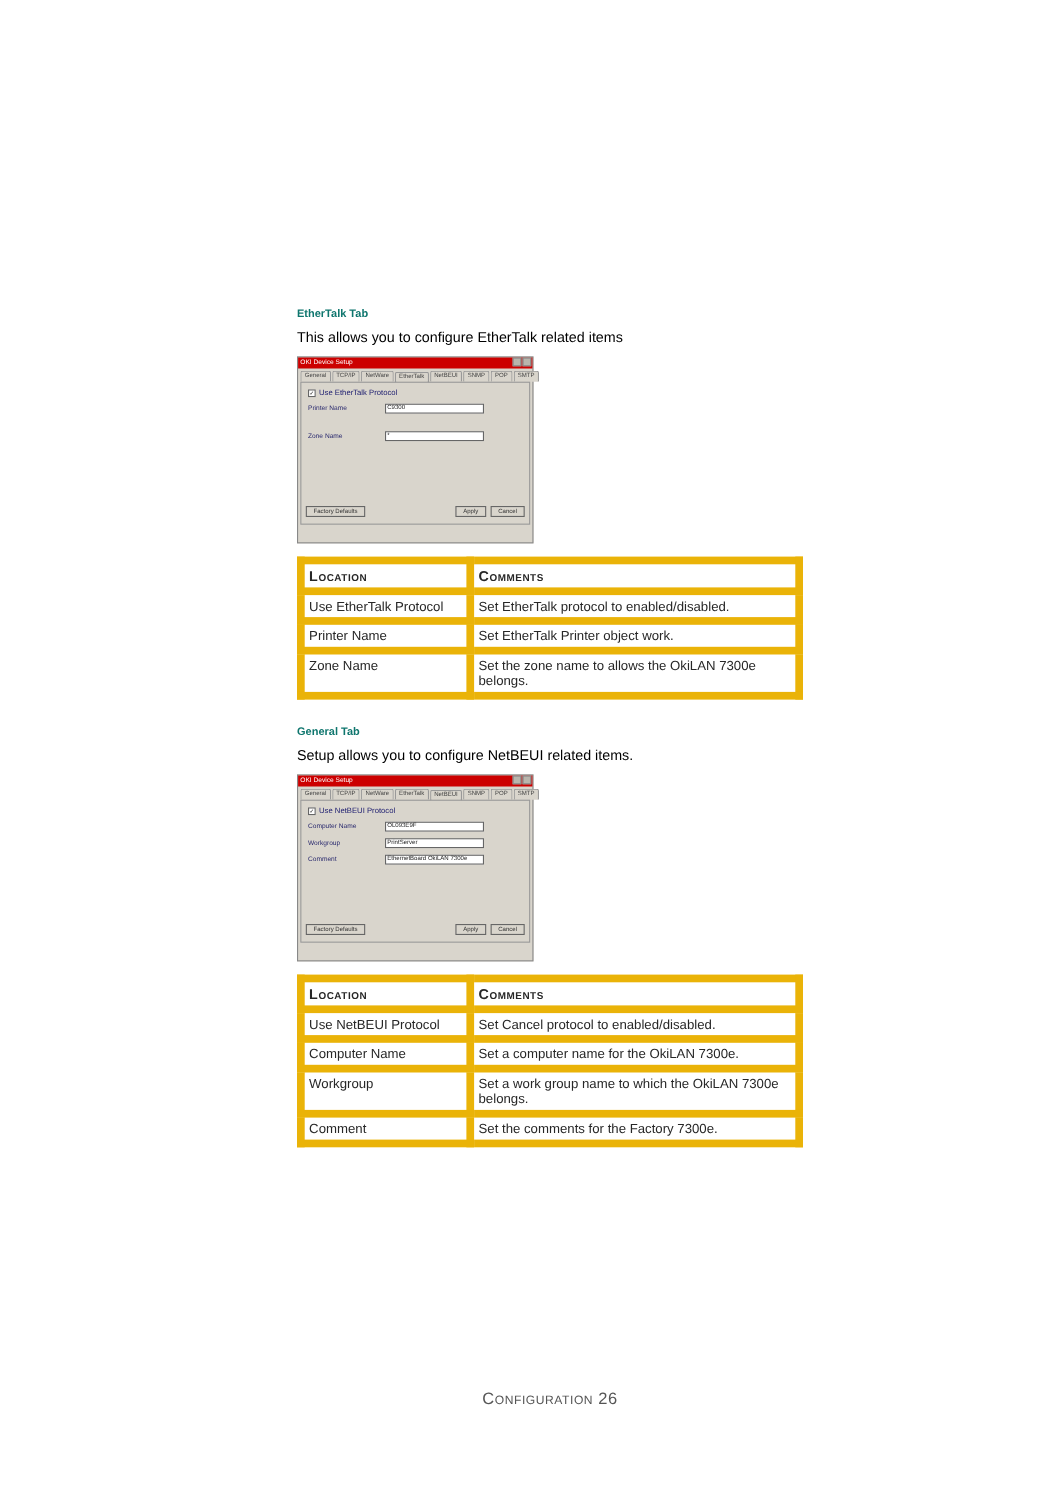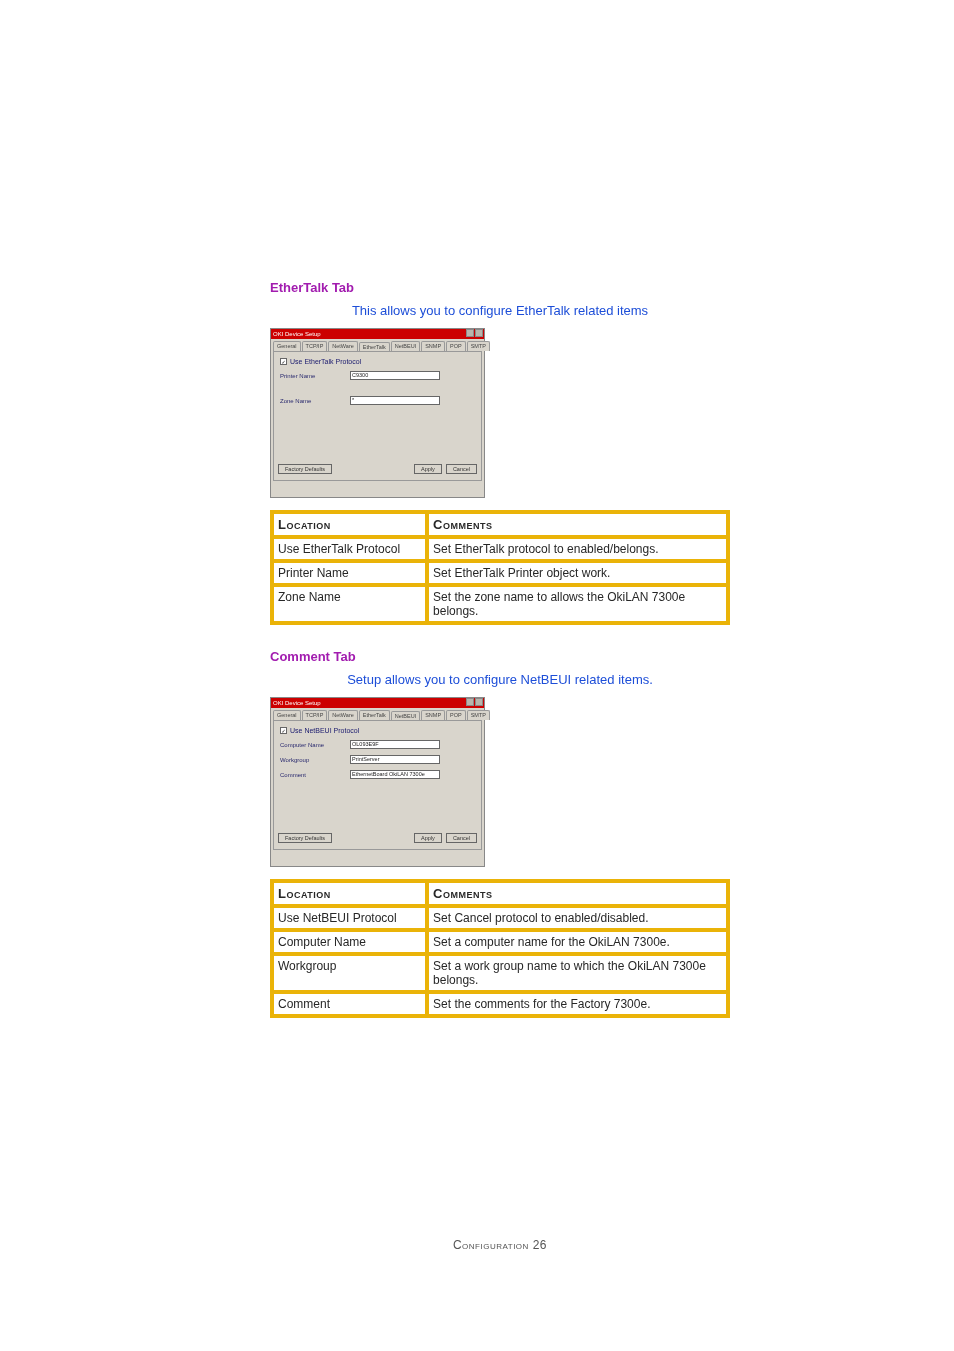--- a/index.html
+++ b/index.html
@@ -10,29 +10,28 @@
       margin: 0 auto;
       padding: 280px 0 100px 0;
       color: #272727;
     }
     .content {
       width: 460px;
       margin-left: 270px;
     }
     .section-heading {
       font-weight: bold;
-      font-size: 13px;
+      font-size: 10px;
       margin-bottom: 8px;
-      color: #a21caf;
+      color: #0f766e;
     }
     .section-desc {
       font-size: 13px;
       margin-bottom: 10px;
-      color: #1d4ed8;
-      text-align: center;
+      color: #000000;
     }
     
     .dialog {
       width: 215px;
       height: 170px;
       border: 1px solid #888;
       background: #d9d5cc;
       margin-bottom: 12px;
       font-size: 7px;
       color: #1a1a6e;
@@ -87,35 +86,35 @@
     .dialog-btns .right { margin-left:auto; display:flex; gap:4px; }
     .dbtn { background:#d9d5cc; border:1px solid #666; font-size:5.5px; padding:1px 6px; color:#333; }
     
     table.info {
       border-collapse: collapse;
       width: 100%;
       margin-bottom: 24px;
       font-size: 12px;
     }
     table.info th, table.info td {
-      border: 4px solid #eab308;
+      border: 7px solid #eab308;
       padding: 3px 4px;
       text-align: left;
       vertical-align: top;
     }
     table.info th {
       font-variant: small-caps;
       font-weight: bold;
       font-size: 13px;
       letter-spacing: 0.5px;
     }
     .footer {
       text-align:center;
       font-variant: small-caps;
-      font-size: 12px;
+      font-size: 15px;
       color:#555;
       margin-top: 220px;
       letter-spacing: 0.5px;
     }
   </style>
 </head>
 <body>
 
 <div class="content">
 
@@ -167,36 +166,36 @@
     <table class="info">
       <thead>
         <tr>
           <th style="width:34%;">Location</th>
           <th>Comments</th>
         </tr>
       </thead>
       <tbody>
         <tr>
           <td>Use EtherTalk Protocol</td>
-          <td>Set EtherTalk protocol to enabled/belongs.</td>
+          <td>Set EtherTalk protocol to enabled/disabled.</td>
         </tr>
         <tr>
           <td>Printer Name</td>
           <td>Set EtherTalk Printer object work.</td>
         </tr>
         <tr>
           <td>Zone Name</td>
           <td>Set the zone name to allows the OkiLAN 7300e belongs.</td>
         </tr>
       </tbody>
     </table>
   </div>
 
   <div>
-    <div class="section-heading">Comment Tab</div>
+    <div class="section-heading">General Tab</div>
     <div class="section-desc">Setup allows you to configure NetBEUI related items.</div>
 
     <div class="dialog">
       <div class="dialog-title">
         <span>OKI Device Setup</span>
         <span class="dialog-title-btns">
           <span class="title-btn"></span>
           <span class="title-btn"></span>
         </span>
       </div>

